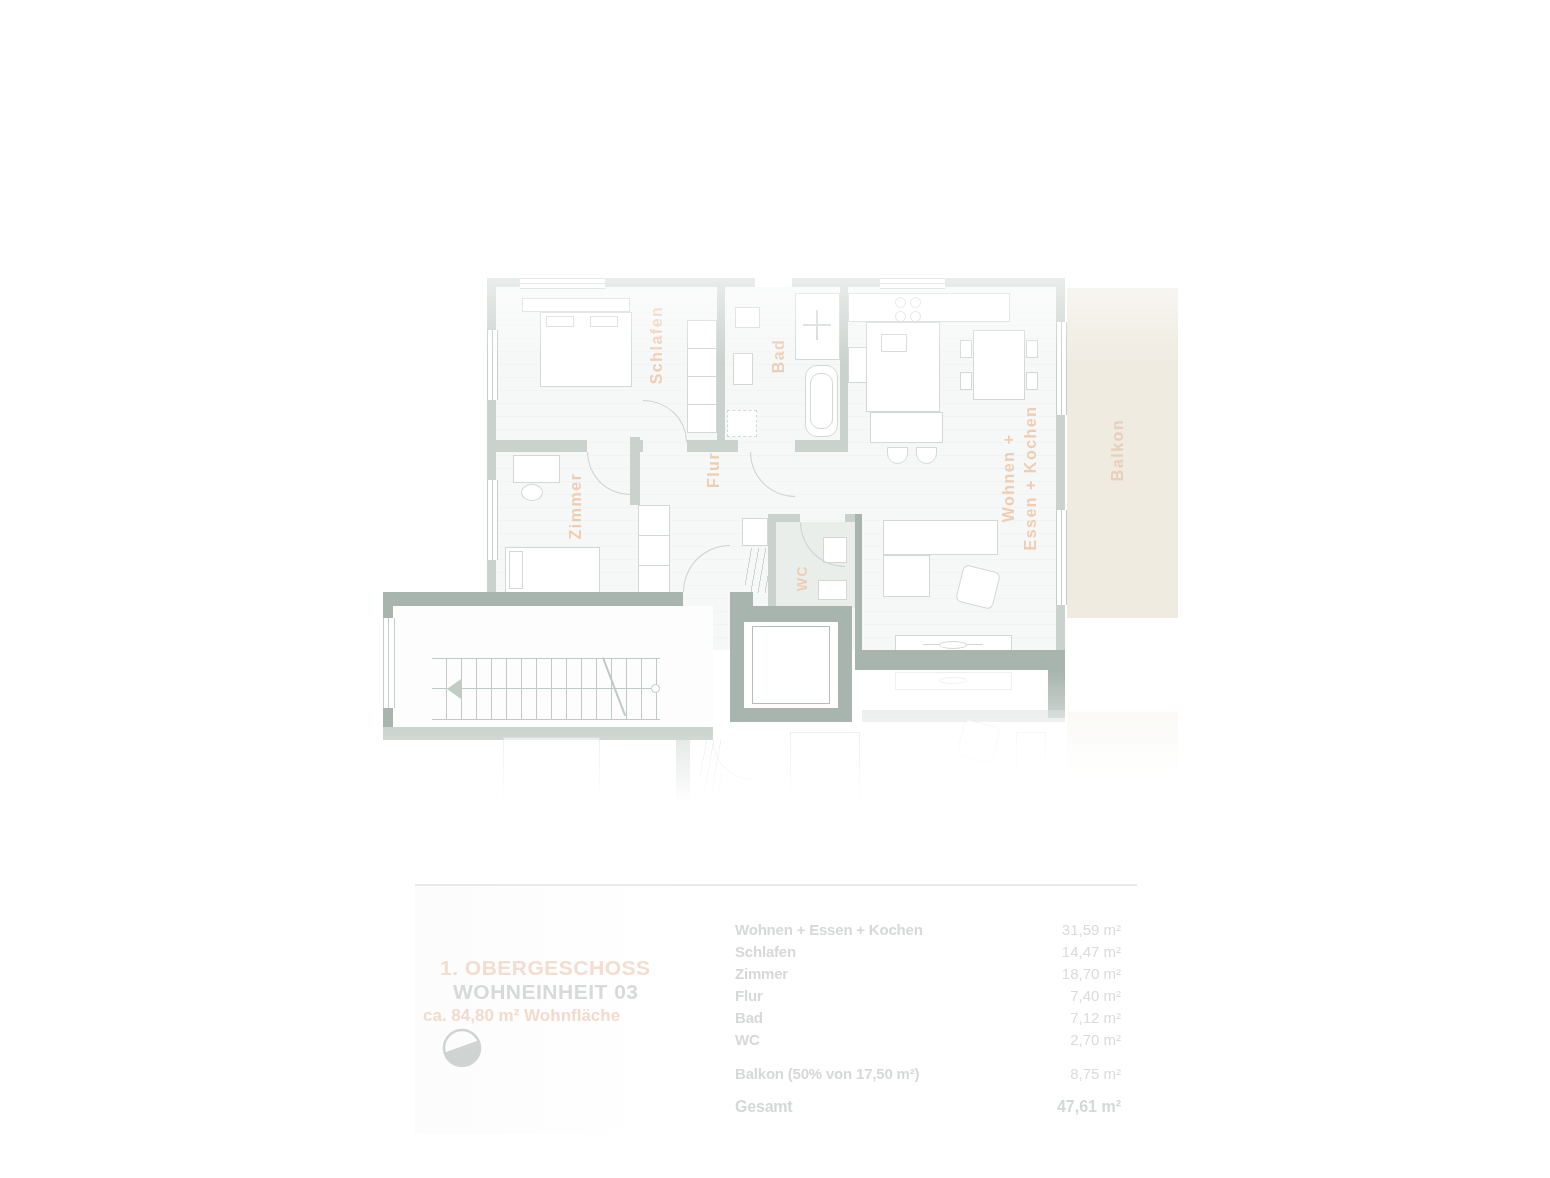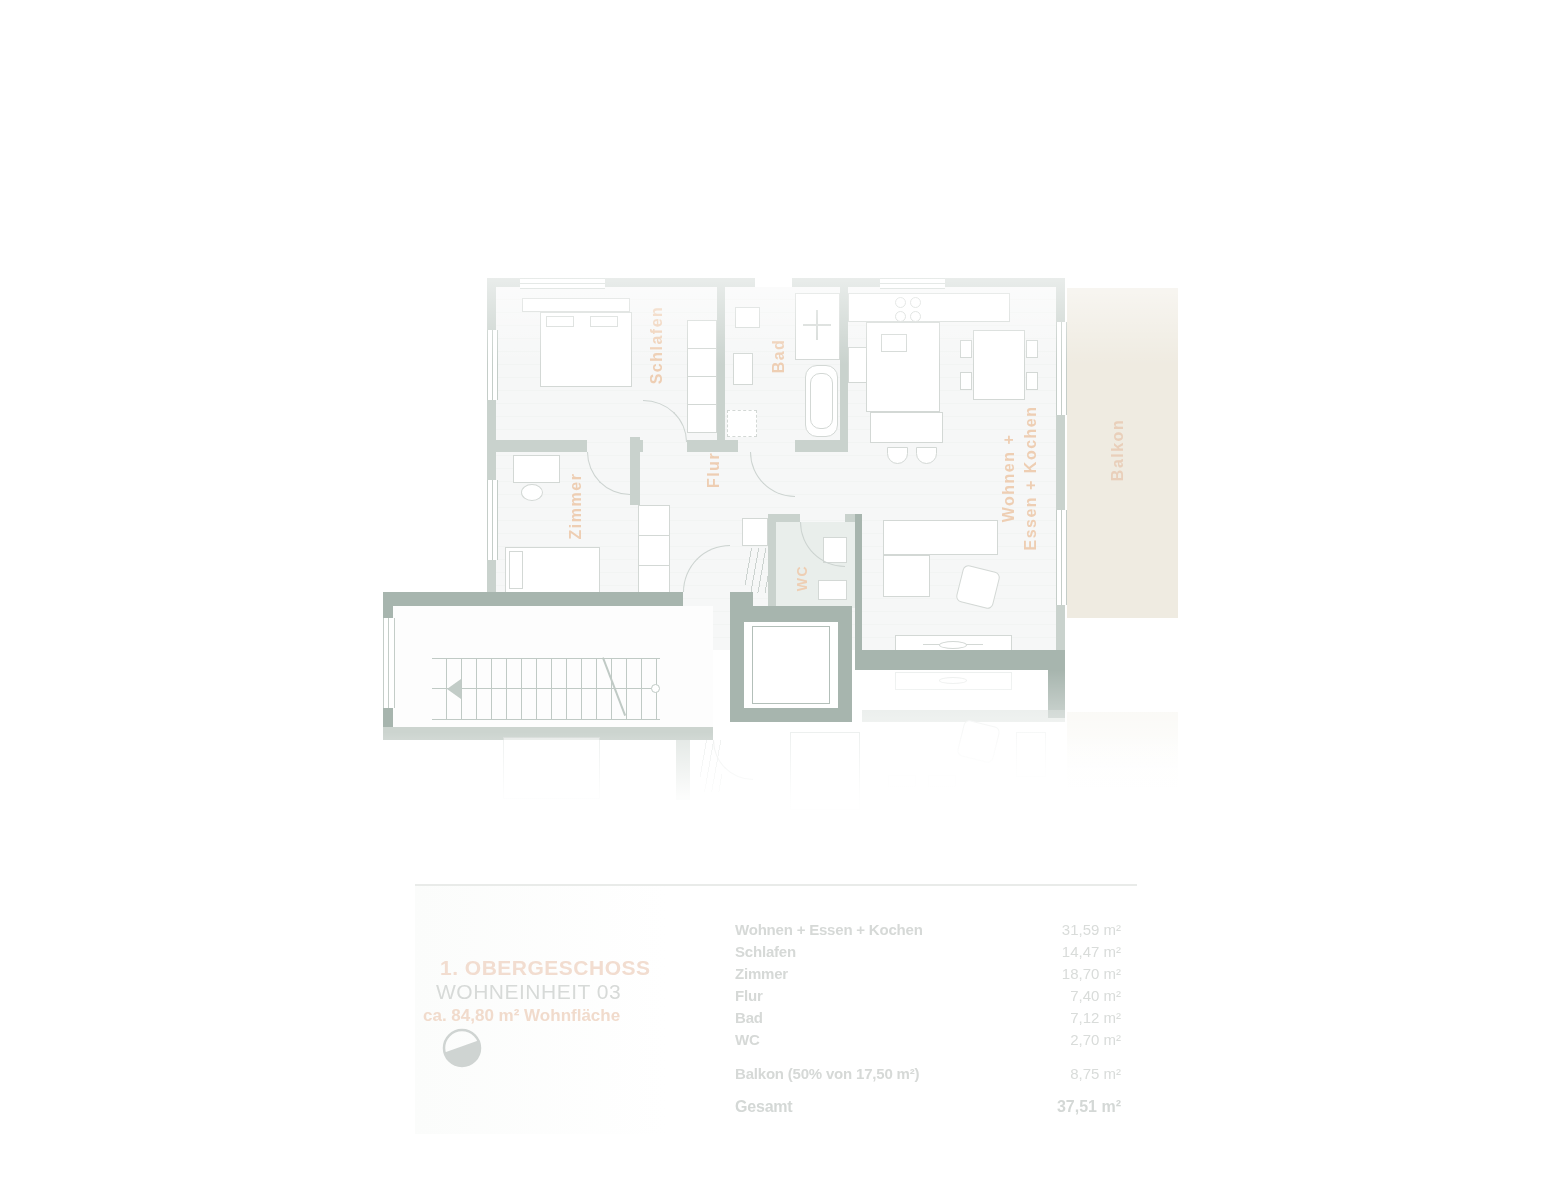--- a/index.html
+++ b/index.html
@@ -34,21 +34,21 @@
   .ghost{position:absolute;left:0;top:0;width:800px;height:560px;opacity:.55;}
   .gf{position:absolute;background:#fff;border:1px solid #e0e4e2;box-sizing:border-box;}
   .fade{position:absolute;pointer-events:none;}
   
   .legend{position:absolute;left:415px;top:884px;width:722px;height:250px;
           background:linear-gradient(90deg,#fbfcfb,#ffffff 35%);}
   .rule{position:absolute;left:0;top:0;width:722px;height:2px;background:#e9ebe9;}
   .hm-title{position:absolute;left:25px;top:10px;font-family:"Liberation Serif",serif;font-weight:bold;
             font-size:46px;color:#ced3d1;letter-spacing:1px;}
   .hm-floor{position:absolute;left:25px;top:72px;font-size:21px;font-weight:bold;color:#f2ddd0;letter-spacing:.5px;}
-  .hm-unit{position:absolute;left:21px;top:96px;font-size:21px;font-weight:normal;color:#d7dad8;letter-spacing:.5px;}
+  .hm-unit{position:absolute;left:38px;top:96px;font-size:21px;font-weight:bold;color:#d7dad8;letter-spacing:.5px;}
   .hm-area{position:absolute;left:8px;top:122px;font-size:17px;font-weight:bold;color:#f1dbcc;}
   .north{position:absolute;left:25px;top:142px;}
   .discl{position:absolute;left:25px;top:190px;font-size:12.5px;line-height:16px;color:#dadddb;}
   .tbl{position:absolute;left:320px;top:34px;width:386px;}
   .trow{position:absolute;left:0;width:386px;height:22px;display:flex;justify-content:space-between;align-items:center;}
   .trow .tl{font-size:15px;font-weight:bold;color:#d6d9d7;letter-spacing:-.2px;}
   .trow .tv{font-size:15px;color:#d9dcda;}
   .trow.total .tl,.trow.total .tv{font-weight:bold;font-size:16px;color:#d4d8d6;}
 </style>
 </head>
@@ -227,18 +227,18 @@
       <div class="trow" style="top:110px;">
         <span class="tl">WC</span>
         <span class="tv">2,70 m²</span>
       </div>
       <div class="trow" style="top:144px;">
         <span class="tl">Balkon (50% von 17,50 m²)</span>
         <span class="tv">8,75 m²</span>
       </div>
       <div class="trow total" style="top:178px;">
         <span class="tl">Gesamt</span>
-        <span class="tv">37,51 m²</span>
+        <span class="tv">47,61 m²</span>
       </div>
     </div>
   </div>
 
 </div>
 
 </body></html>

